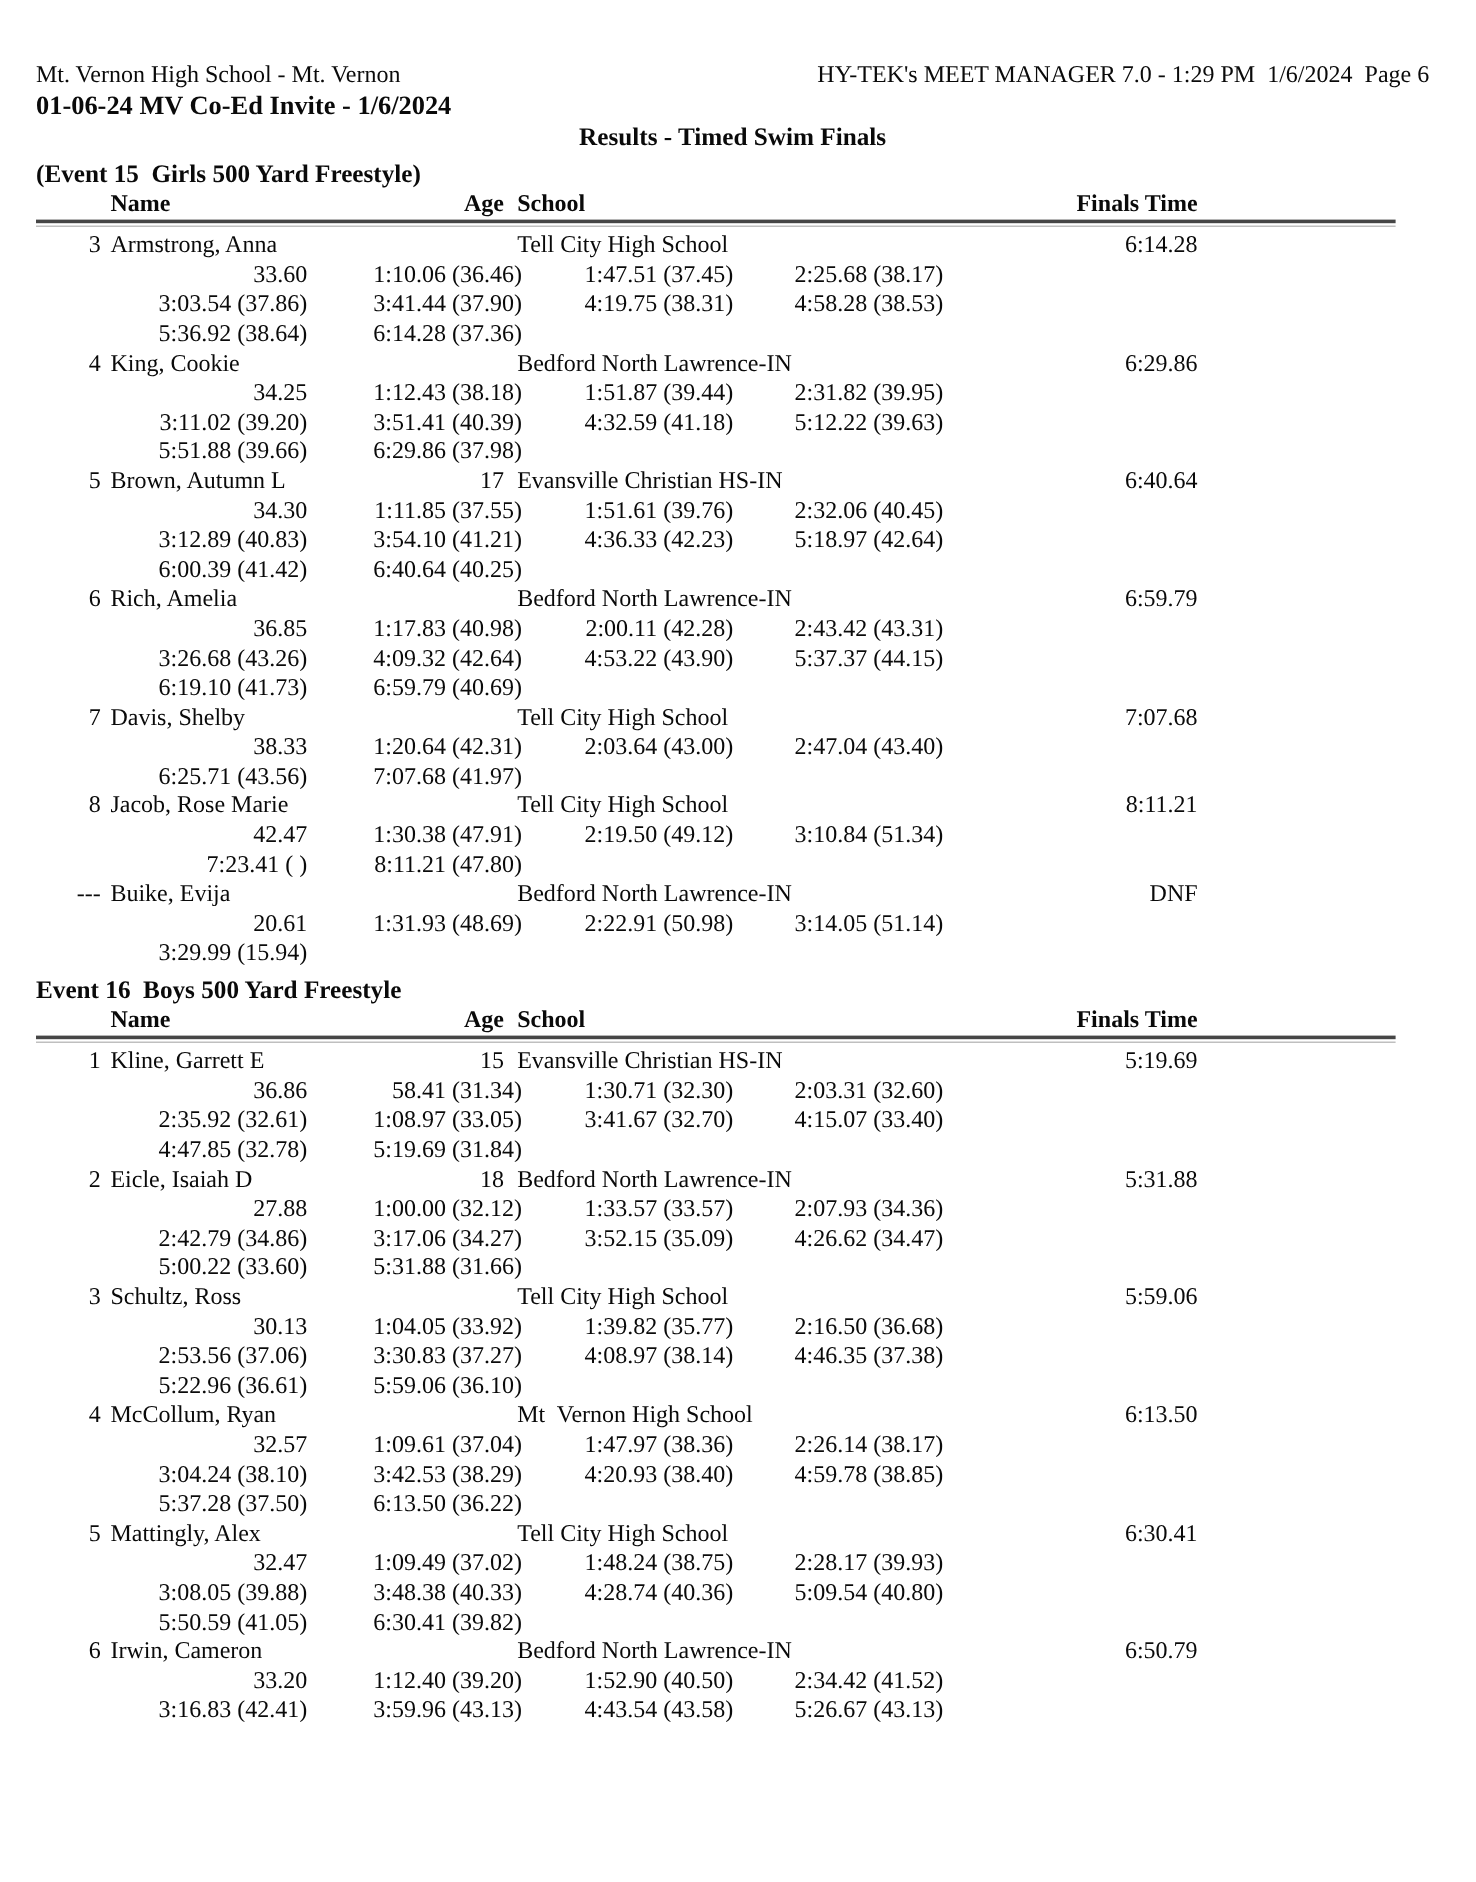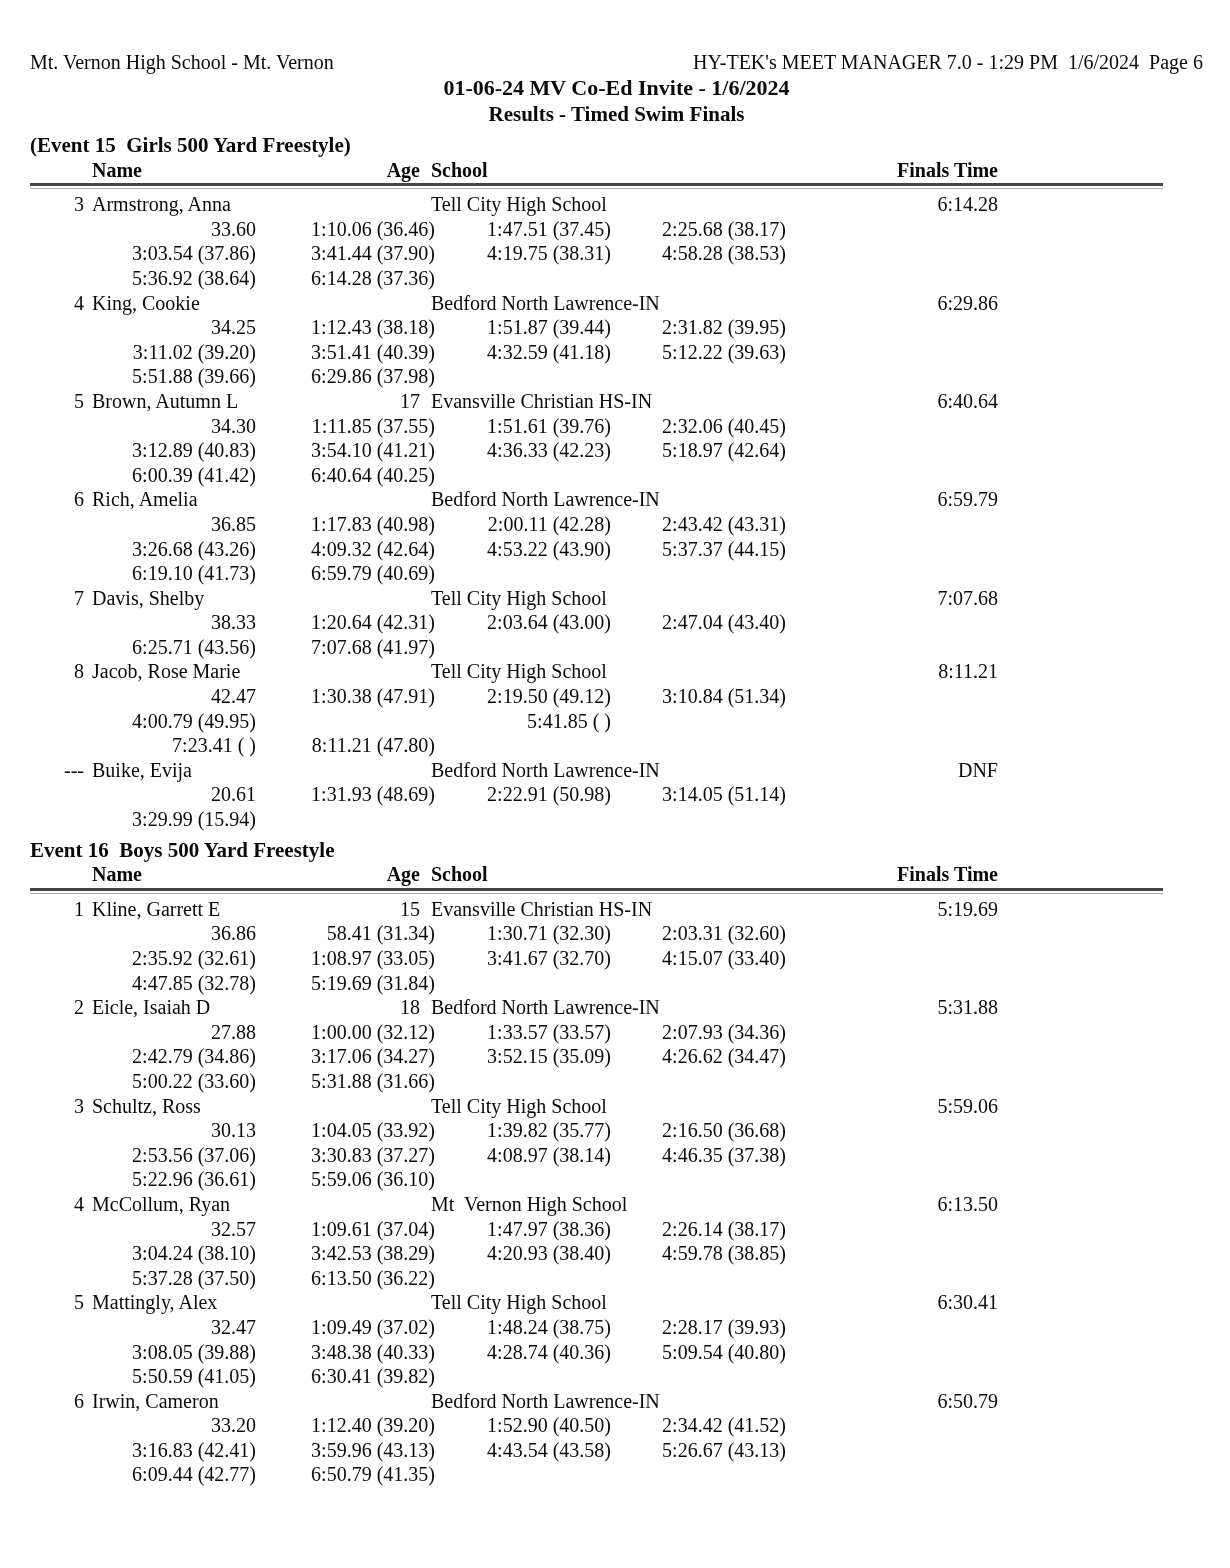--- a/index.html
+++ b/index.html
@@ -7,28 +7,28 @@
     position:relative;
     width:1230px;height:1568px;
     margin:0 auto;
     background:#ffffff;
     color:#0a0a0a;
     font-family:"Liberation Serif", serif;
     font-size:20px;
     line-height:24.6px;
     overflow:hidden;
   }
-  .content{padding:50px 27px 0 30px;}
+  .content{padding:50px 39px 0 30px;}
   .topbar{
     display:flex;justify-content:space-between;
     white-space:pre;
     font-size:20px;line-height:25px;
   }
   .title{
-    text-align:center;font-weight:bold;
+    font-weight:bold;
     font-size:22px;line-height:26px;white-space:pre;
   }
   .subtitle{
     text-align:center;font-weight:bold;
     font-size:21px;line-height:26px;white-space:pre;
   }
   .event-title{
     font-weight:bold;font-size:21px;line-height:24.6px;
     margin-top:6px;white-space:pre;
   }
@@ -205,25 +205,20 @@
               <span class="cell c-school">Tell City High School</span>
               <span class="cell c-finals">8:11.21</span>
             </div>
             <div class="grid-splits">
               <span class="split-cell">42.47</span>
               <span class="split-cell">1:30.38 (47.91)</span>
               <span class="split-cell">2:19.50 (49.12)</span>
               <span class="split-cell">3:10.84 (51.34)</span>
             </div>
             <div class="grid-splits">
-              <span class="split-cell">4:00.79 (49.95)</span>
-              <span class="split-cell"></span>
-              <span class="split-cell">5:41.85 ( )</span>
-            </div>
-            <div class="grid-splits">
               <span class="split-cell">7:23.41 ( )</span>
               <span class="split-cell">8:11.21 (47.80)</span>
             </div>
           </div>
           <div class="entry">
             <div class="grid-main">
               <span class="cell c-place">---</span>
               <span class="cell c-name">Buike, Evija</span>
               <span class="cell c-age"></span>
               <span class="cell c-school">Bedford North Lawrence-IN</span>
@@ -388,21 +383,17 @@
               <span class="split-cell">1:12.40 (39.20)</span>
               <span class="split-cell">1:52.90 (40.50)</span>
               <span class="split-cell">2:34.42 (41.52)</span>
             </div>
             <div class="grid-splits">
               <span class="split-cell">3:16.83 (42.41)</span>
               <span class="split-cell">3:59.96 (43.13)</span>
               <span class="split-cell">4:43.54 (43.58)</span>
               <span class="split-cell">5:26.67 (43.13)</span>
             </div>
-            <div class="grid-splits">
-              <span class="split-cell">6:09.44 (42.77)</span>
-              <span class="split-cell">6:50.79 (41.35)</span>
-            </div>
           </div>
         </section>
       </div>
   </div>
 </div>
 
 </body></html>

